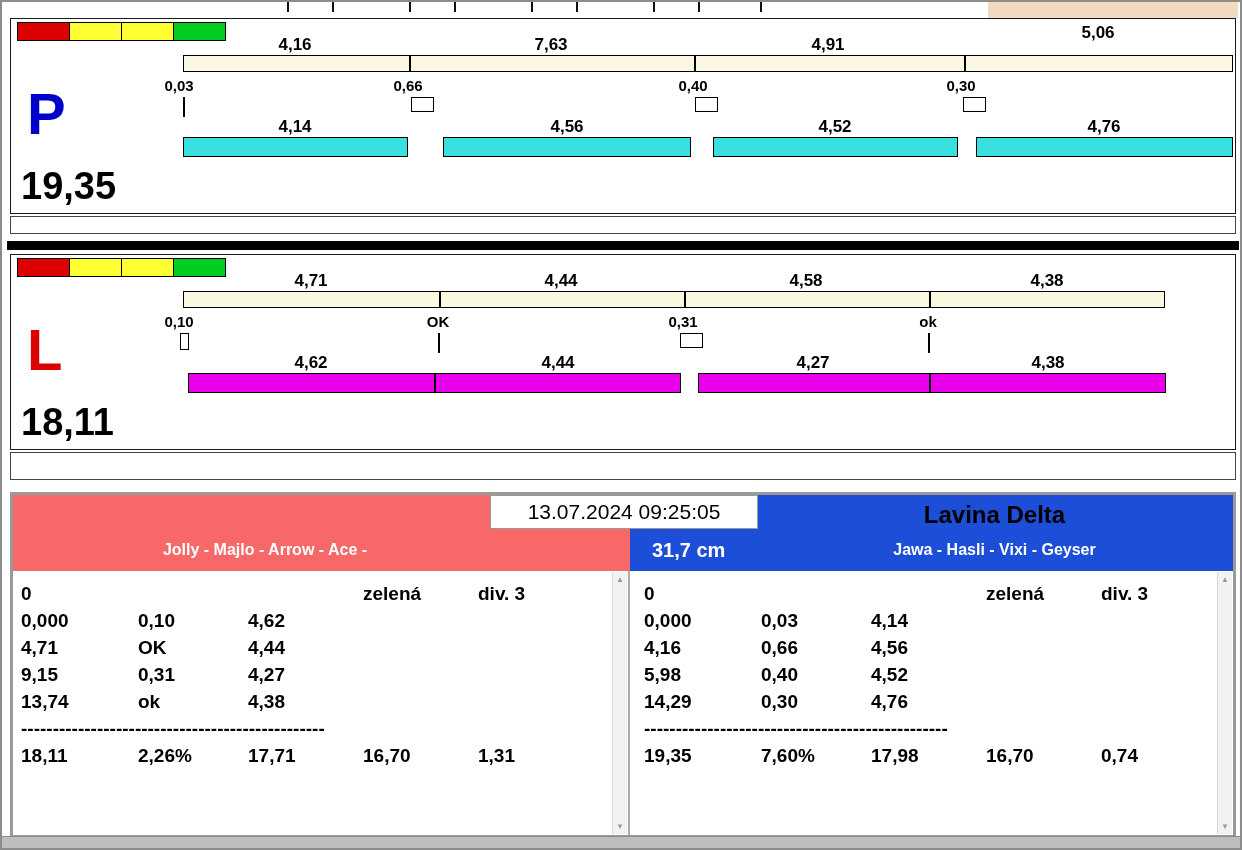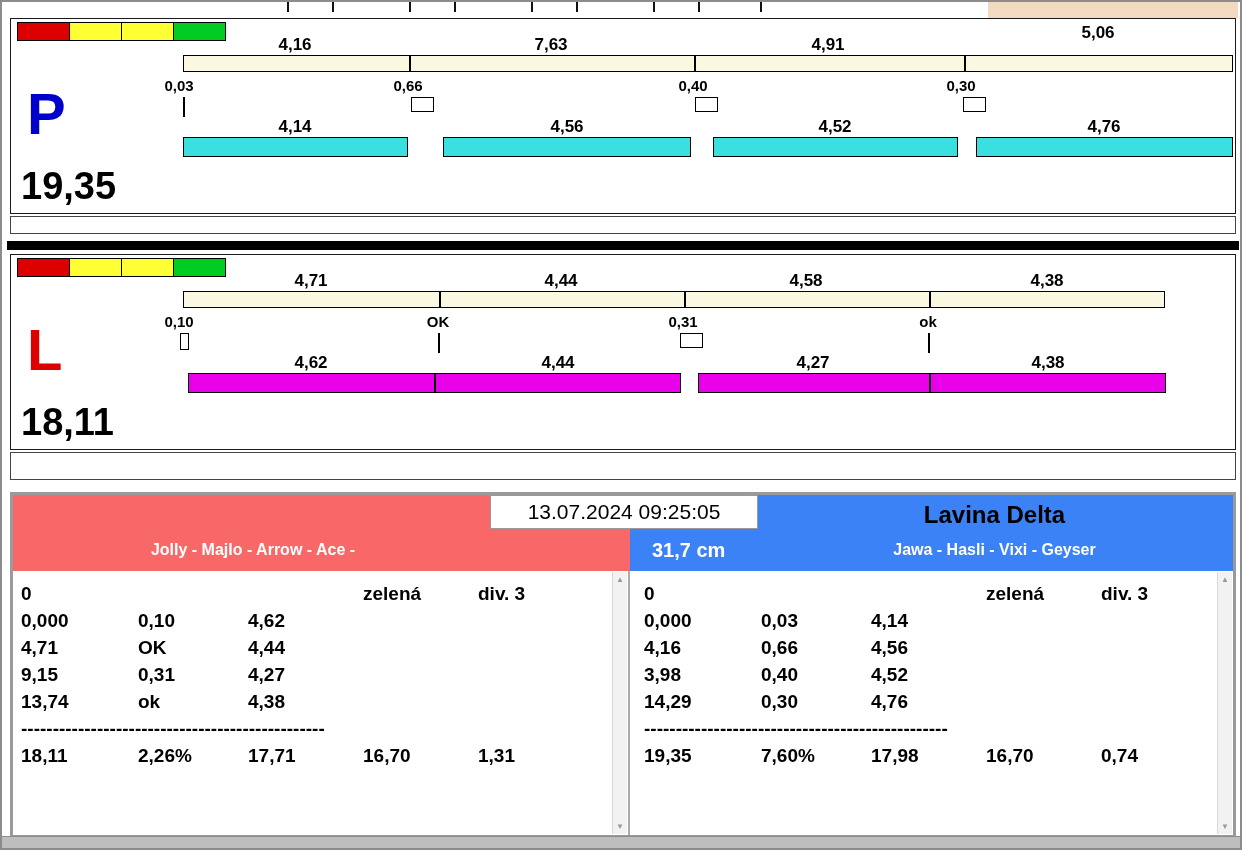--- a/index.html
+++ b/index.html
@@ -37,28 +37,28 @@
 
   .status-strip { position:absolute; left:8px; width:1226px; background:#fff; border:1px solid #444; }
   .lane-divider { position:absolute; left:5px; width:1232px; height:9px; background:#000; }
 
   
   .bottom { position:absolute; left:8px; top:490px; width:1226px; height:346px;
             border:3px solid #9a9a9a; background:#fff; }
   .team-headers { position:absolute; left:0; top:0; right:0; height:76px; display:flex; }
   .th { position:relative; height:76px; }
   .th-left { width:617px; background:#f96868; }
-  .th-right { flex:1; background:#3b82f6; }
+  .th-right { flex:1; background:#1d4ed8; }
   .team-name { position:absolute; top:5px; height:32px; font-size:24px; font-weight:bold;
                color:#000; text-align:center; line-height:30px; }
   .th-left .team-name { left:0; width:480px; }
   .th-right .team-name { left:125px; width:479px; }
   .team-sub { position:absolute; top:42px; height:30px; font-size:16px; font-weight:bold;
               color:#fff; text-align:center; line-height:26px; }
-  .th-left .team-sub { left:0; width:480px; }
+  .th-left .team-sub { left:12px; width:480px; }
   .th-right .team-sub { left:125px; width:479px; }
   .jump-height { position:absolute; top:42px; font-size:20px; font-weight:bold; color:#fff; line-height:26px; }
   .jh-left { right:30px;margin-top:42px; }
   .jh-right { left:22px; }
 
   .datetime-box { position:absolute; left:488px; top:493px; width:268px; height:34px;
                   background:#fff; border:1px solid #999; text-align:center; line-height:32px;
                   font-size:21px; color:#000; z-index:5; }
 
   .panels { position:absolute; left:0; top:76px; right:0; bottom:0; display:flex; }
@@ -262,21 +262,21 @@
             <span>0,000</span>
             <span>0,03</span>
             <span>4,14</span>
           </div>
           <div class="drow">
             <span>4,16</span>
             <span>0,66</span>
             <span>4,56</span>
           </div>
           <div class="drow">
-            <span>3,98</span>
+            <span>5,98</span>
             <span>0,40</span>
             <span>4,52</span>
           </div>
           <div class="drow">
             <span>14,29</span>
             <span>0,30</span>
             <span>4,76</span>
           </div>
           <div class="drow">
             <span style="grid-column:1/6">------------------------------------------------</span>

